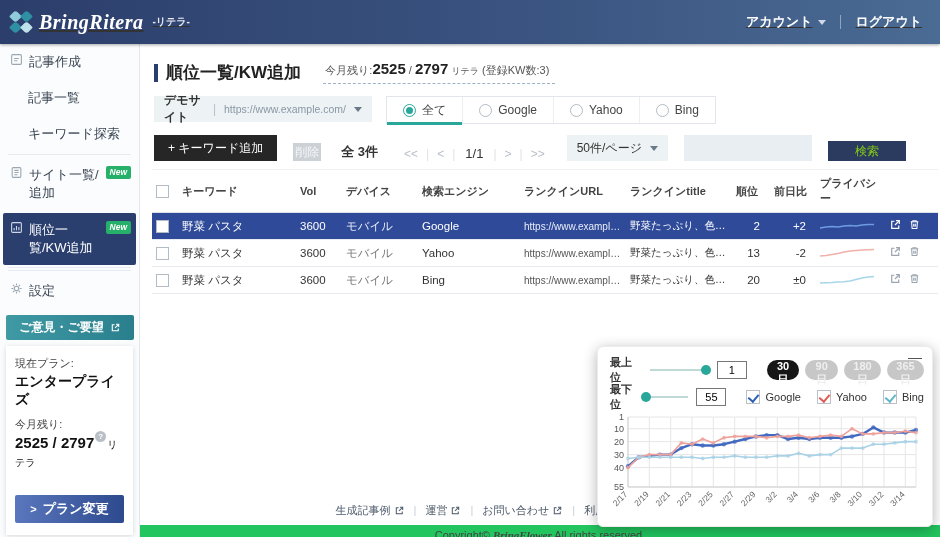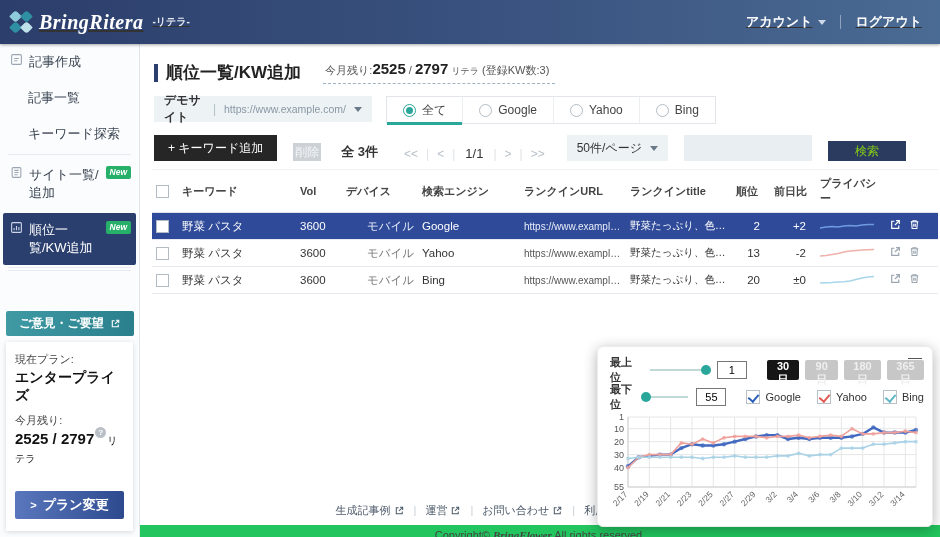--- a/index.html
+++ b/index.html
@@ -84,21 +84,21 @@
   .page-size { display:flex; align-items:center; gap:8px; background:#edf2f4; height:26px; padding:0 10px; font-size:12px; color:#333; cursor:pointer; }
   .caret-sm { width:0; height:0; border-left:4px solid transparent; border-right:4px solid transparent; border-top:5px solid #6b7a88; }
   .search-input { background:#e9eef3; border:none; height:26px; width:128px; padding:0 8px; font-size:12px; }
   .btn-search { background:#2b3a5f; color:#84cc16; border:none; height:20px; padding:0 27px; font-size:12px; cursor:pointer; }
 
   table.kw-table { border-collapse:collapse; table-layout:fixed; width:786px; margin-left:12px; font-size:11.5px; }
   .kw-table th { font-size:11px; color:#444; text-align:left; font-weight:bold; padding:6px 4px; border-bottom:1px solid #dfe3e7; border-top:1px solid #eef1f3; }
   .kw-table td { padding:5px 4px; border-bottom:1px solid #e7eaee; color:#333; overflow:hidden; white-space:nowrap; text-overflow:ellipsis; }
   .kw-table .url-cell { font-size:10px; color:#555; }
   .kw-table .title-cell { font-size:10.5px; }
-  .kw-table .device-cell { color:#777;text-align:right; }
+  .kw-table .device-cell { color:#777; }
   .kw-table .num { text-align:right; padding-right:10px; }
   .kw-table tr.selected td { background:#2e4a99; color:#fff; }
   .kw-table tr.selected .url-cell, .kw-table tr.selected .device-cell { color:#e8edf8; }
   .cbx { width:13px; height:13px; border:1px solid #b3bcc4; background:#fff; display:inline-block; vertical-align:middle; }
   .act-btn { background:none; border:none; cursor:pointer; padding:0 3px; color:#9aa5af; }
   tr.selected .act-btn { color:#fff; }
 
   .main-footer { margin-top:auto; text-align:center; padding-bottom:7px; font-size:11px; color:#4a5868; }
   .main-footer a { color:#4a5868; text-decoration:none; margin:0 4px; cursor:pointer; display:inline-flex; align-items:center; gap:3px; }
   .foot-sep { color:#c9cfd6; margin:0 5px; }
@@ -109,21 +109,21 @@
   .chart-panel { position:absolute; left:597px; top:346px; width:336px; height:181px; background:#fff; border:1px solid #ececec;
     border-radius:6px; box-shadow:0 3px 14px rgba(0,0,0,.3); z-index:10; padding:6px 8px 4px; }
   .panel-min { position:absolute; right:10px; top:2px; font-size:14px; color:#555; cursor:pointer; }
   .ctl-row { display:flex; align-items:center; gap:8px; margin:7px 0 0 4px; height:20px; }
   .ctl-label { font-size:11px; font-weight:bold; color:#333; width:38px; }
   .slider { width:70px; height:2px; background:#bfd9d6; position:relative; }
   .slider .knob { position:absolute; top:-4px; width:10px; height:10px; border-radius:50%; background:#2aa79b; cursor:pointer; }
   .slider .knob.right { right:-2px; } .slider .knob.left { left:-2px; }
   .ctl-input { width:30px; height:18px; border:1px solid #777; font-size:11px; text-align:center; }
   .period-group { display:flex; gap:6px; margin-left:12px; }
-  .period-btn { height:20px; padding:0 8px; border:none; border-radius:2px; font-size:11px; font-weight:bold; background:#c7c7c7; color:#efefef; cursor:pointer; }
+  .period-btn { height:20px; padding:0 8px; border:none; border-radius:10px; font-size:11px; font-weight:bold; background:#c7c7c7; color:#efefef; cursor:pointer; }
   .period-btn.selected { background:#161616; color:#fff; }
   .eng-checks { display:flex; gap:16px; margin-left:12px; }
   .eng-check { display:flex; align-items:center; gap:5px; font-size:11px; color:#333; cursor:pointer; }
   .check-box { width:14px; height:14px; border:1px solid #b9c0c6; background:#fff; position:relative; }
   .check-box::after { content:""; position:absolute; left:3px; top:1px; width:5px; height:8px; border-right:2px solid currentColor; border-bottom:2px solid currentColor; transform:rotate(40deg); }
   .rank-chart { margin-top:4px; }
 </style>
 </head>
 <body>
 
@@ -176,20 +176,27 @@
         <div class="side-item active">
           <svg class="nav-ic" viewBox="0 0 12 12" fill="none" stroke="currentColor" stroke-width="1">
             <rect x="1.5" y="1.5" width="9" height="9" rx="1"></rect>
             <path d="M3.8 8.5V6.5M6 8.5v-4M8.2 8.5V5.5"></path>
           </svg>
           <span>順位一覧/KW追加</span>
           <span class="badge-new">New</span>
         </div>
         <div class="side-divider"></div>
         <div class="side-divider"></div>
+        <div class="side-item">
+          <svg class="nav-ic" viewBox="0 0 12 12" fill="none" stroke="currentColor" stroke-width="1">
+            <circle cx="6" cy="6" r="2.1"></circle>
+            <path d="M6 1.3v1.8M6 8.9v1.8M1.3 6h1.8M8.9 6h1.8M2.7 2.7l1.2 1.2M8.1 8.1l1.2 1.2M9.3 2.7 8.1 3.9M3.9 8.1 2.7 9.3"></path>
+          </svg>
+          <span>設定</span>
+        </div>
       </nav>
     <div class="sidebar-bottom">
       <button class="feedback-btn">
         <span>ご意見・ご要望</span>
         <svg class="ext-ic" viewBox="0 0 12 12" fill="none" stroke="#fff" stroke-width="1.2">
             <path d="M5 3H2.5v6.5H9V7"></path>
             <path d="M6.5 2.5h3v3"></path>
             <path d="M9.5 2.5 5.5 6.5"></path>
           </svg>
       </button>

